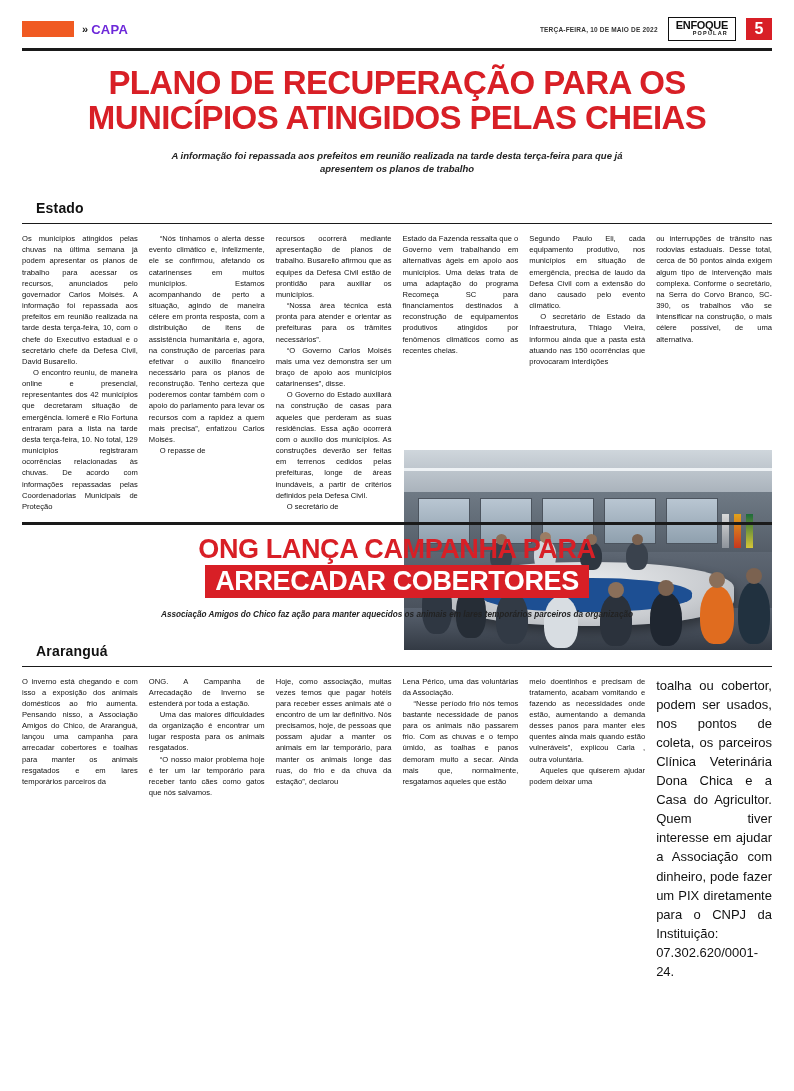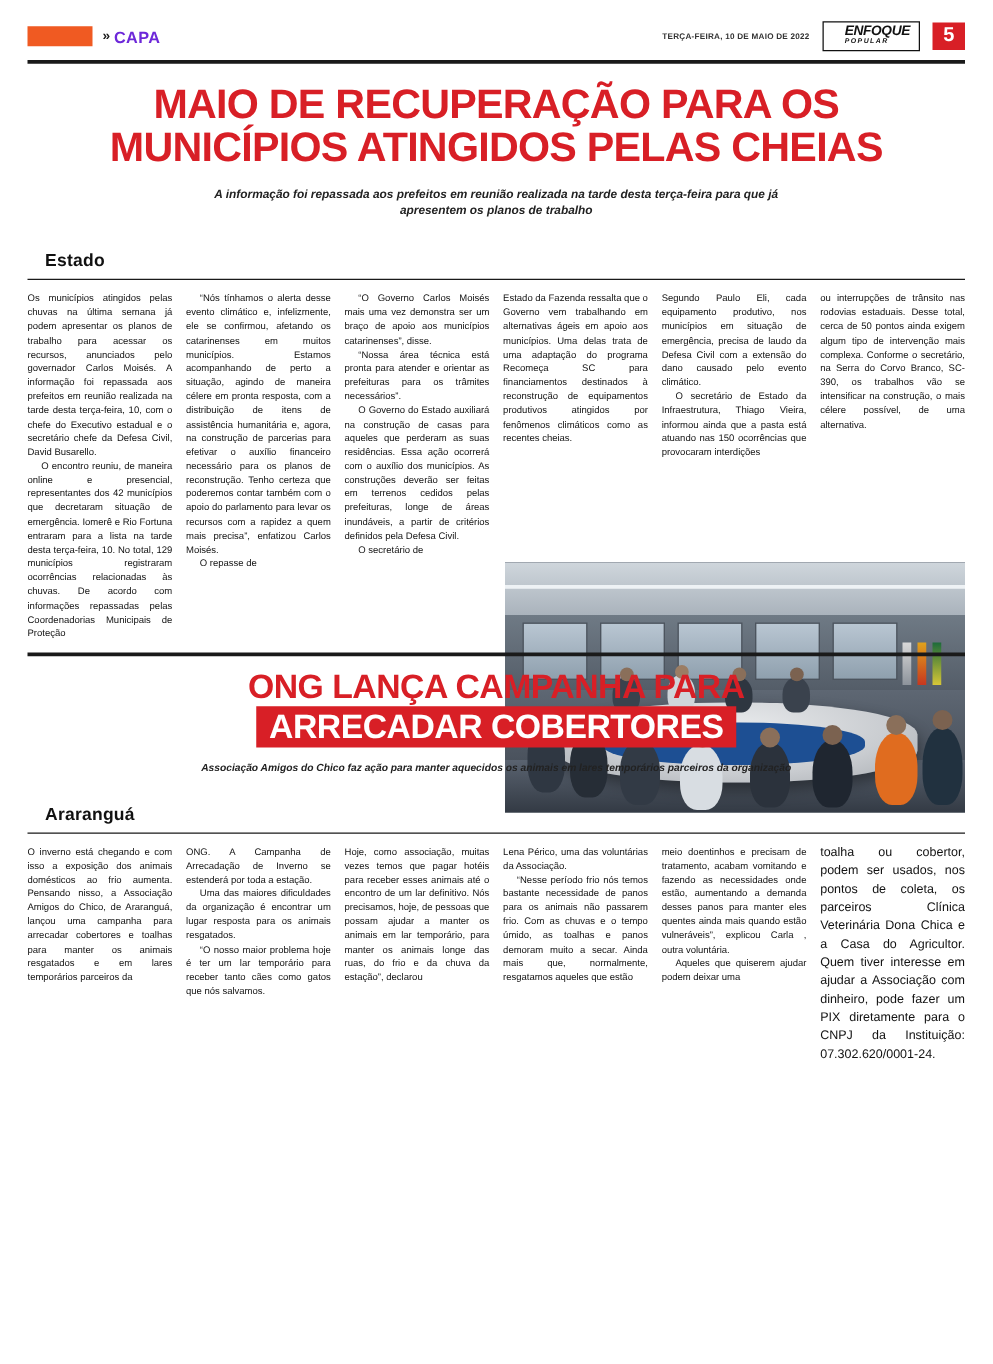--- a/index.html
+++ b/index.html
@@ -56,24 +56,23 @@
     gap: 10px;
   }
   .mast-date {
     font-size: 6.5px;
     font-weight: bold;
     color: #333;
     letter-spacing: 0.2px;
   }
   .mast-logo {
     border: 1.5px solid #111;
-    padding: 2px 7px 3px 17px;
+    padding: 2px 7px 3px 7px;
     line-height: 1;
-    text-align: left;
-    font-style: italic;
+    text-align: right;
   }
   .mast-logo .l1 {
     font-size: 11px;
     font-weight: bold;
     letter-spacing: -0.3px;
     display: block;
     color: #111;
   }
   .mast-logo .l2 {
     font-size: 5.5px;
@@ -245,21 +244,21 @@
   .subhead2 {
     text-align: center;
     font-size: 8.2px;
     font-weight: bold;
     font-style: italic;
     margin-top: 12px;
     color: #222;
   }
 
   .footnote-pix {
-    font-size: 10px;
+    font-size: 13px;
   }
 </style>
 </head>
 <body>
 
 <div class="page">
 
   <div class="masthead">
     <div class="mast-bar"></div>
     <span class="mast-arrows">»</span>
@@ -269,41 +268,42 @@
       <span class="mast-logo">
         <span class="l1">ENFOQUE</span>
         <span class="l2">POPULAR</span>
       </span>
       <span class="mast-page">5</span>
     </div>
   </div>
   <div class="rule-thick"></div>
 
   <h1 class="headline-main">
-    <span>MAIO DE RECUPERAÇÃO PARA OS</span><br>
+    <span>PLANO DE RECUPERAÇÃO PARA OS</span><br>
     <span>MUNICÍPIOS ATINGIDOS PELAS CHEIAS</span>
   </h1>
 
   <div class="subhead">A informação foi repassada aos prefeitos em reunião realizada na tarde desta terça-feira para que já apresentem os planos de trabalho</div>
 
   <div class="section-label">Estado</div>
   <div class="rule-thin"></div>
 
   <div class="cols">
     <div class="col">
       <p class="noindent">Os municípios atingidos pelas chuvas na última semana já podem apresentar os planos de trabalho para acessar os recursos, anunciados pelo governador Carlos Moisés. A informação foi repassada aos prefeitos em reunião realizada na tarde desta terça-feira, 10, com o chefe do Executivo estadual e o secretário chefe da Defesa Civil, David Busarello.</p>
       <p>O encontro reuniu, de maneira online e presencial, representantes dos 42 municípios que decretaram situação de emergência. Iomerê e Rio Fortuna entraram para a lista na tarde desta terça-feira, 10. No total, 129 municípios registraram ocorrências relacionadas às chuvas. De acordo com informações repassadas pelas Coordenadorias Municipais de Proteção</p>
     </div>
     <div class="col">
       <p>“Nós tínhamos o alerta desse evento climático e, infelizmente, ele se confirmou, afetando os catarinenses em muitos municípios. Estamos acompanhando de perto a situação, agindo de maneira célere em pronta resposta, com a distribuição de itens de assistência humanitária e, agora, na construção de parcerias para efetivar o auxílio financeiro necessário para os planos de reconstrução. Tenho certeza que poderemos contar também com o apoio do parlamento para levar os recursos com a rapidez a quem mais precisa”, enfatizou Carlos Moisés.</p>
       <p>O repasse de</p>
     </div>
     <div class="col">
+      <p class="noindent">recursos ocorrerá mediante apresentação de planos de trabalho. Busarello afirmou que as equipes da Defesa Civil estão de prontidão para auxiliar os municípios.</p>
+      <p>“Nossa área técnica está pronta para atender e orientar as prefeituras para os trâmites necessários”.</p>
       <p>“O Governo Carlos Moisés mais uma vez demonstra ser um braço de apoio aos municípios catarinenses”, disse.</p>
-      <p>“Nossa área técnica está pronta para atender e orientar as prefeituras para os trâmites necessários”.</p>
       <p>O Governo do Estado auxiliará na construção de casas para aqueles que perderam as suas residências. Essa ação ocorrerá com o auxílio dos municípios. As construções deverão ser feitas em terrenos cedidos pelas prefeituras, longe de áreas inundáveis, a partir de critérios definidos pela Defesa Civil.</p>
       <p>O secretário de</p>
     </div>
     <div class="col">
       <p class="noindent">Estado da Fazenda ressalta que o Governo vem trabalhando em alternativas ágeis em apoio aos municípios. Uma delas trata de uma adaptação do programa Recomeça SC para financiamentos destinados à reconstrução de equipamentos produtivos atingidos por fenômenos climáticos como as recentes cheias.</p>
     </div>
     <div class="col">
       <p class="noindent">Segundo Paulo Eli, cada equipamento produtivo, nos municípios em situação de emergência, precisa de laudo da Defesa Civil com a extensão do dano causado pelo evento climático.</p>
       <p>O secretário de Estado da Infraestrutura, Thiago Vieira, informou ainda que a pasta está atuando nas 150 ocorrências que provocaram interdições</p>
     </div>

